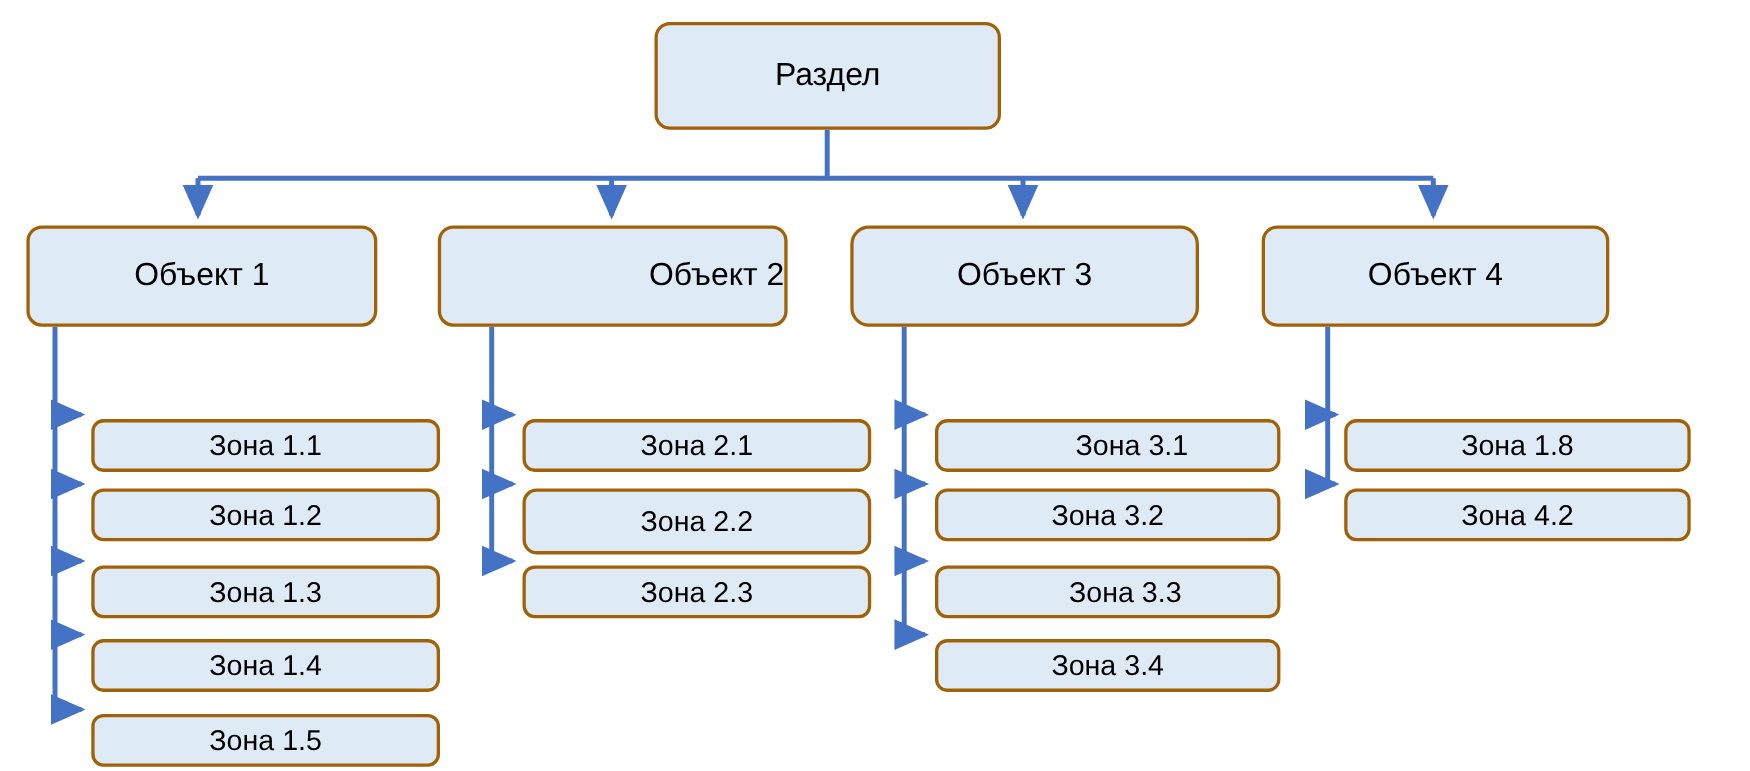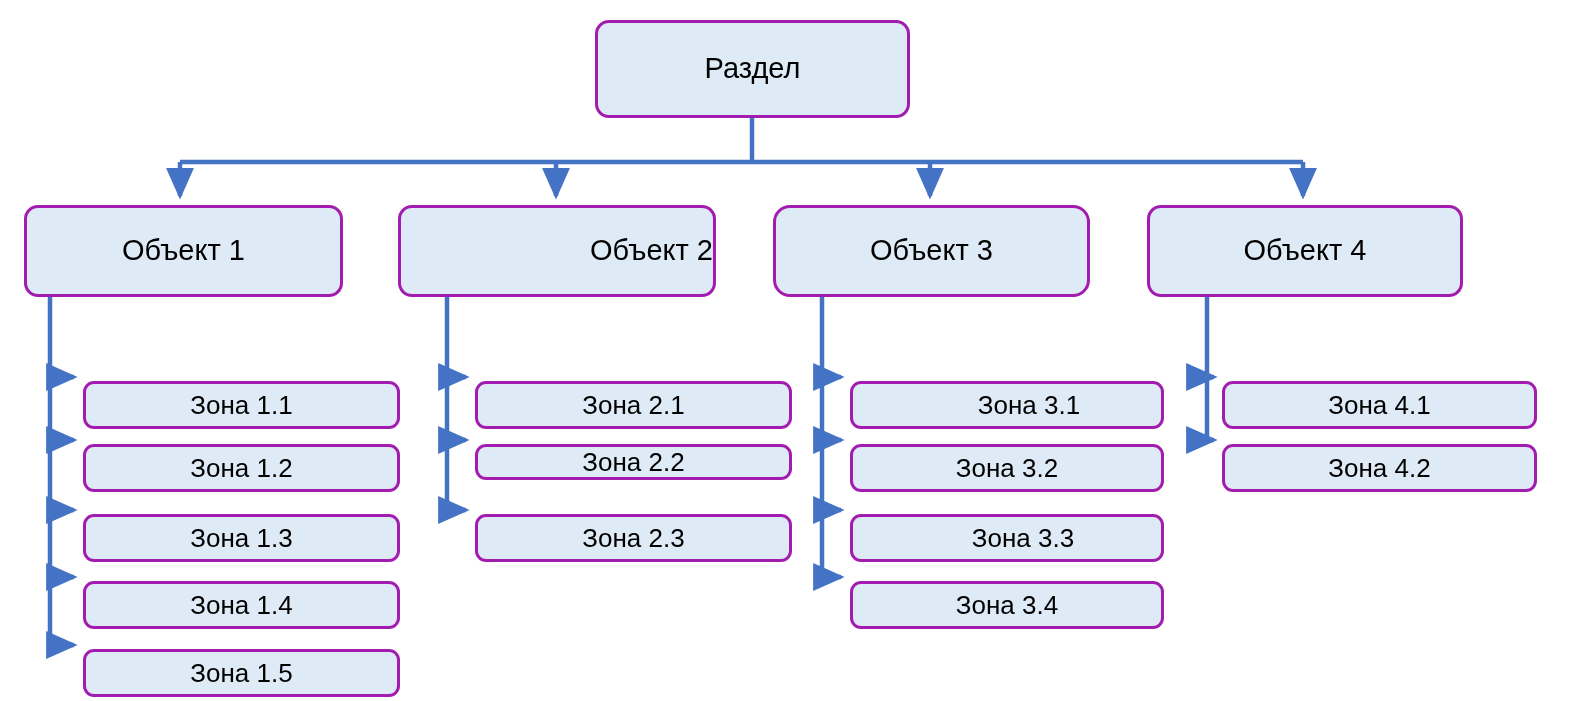--- a/index.html
+++ b/index.html
@@ -23,21 +23,21 @@
     left: 0;
     top: 0;
     width: 1591px;
     height: 701px;
     pointer-events: none;
   }
   .node {
     position: absolute;
     box-sizing: border-box;
     background: #DEEAF6;
-    border: 3px solid #a21caf;
+    border: 3px solid #a16207;
     border-radius: 12px;
     display: flex;
     align-items: center;
     justify-content: center;
     color: #000000;
     text-align: center;
     line-height: 1.1;
     white-space: nowrap;
   }
   .node.root {
@@ -130,40 +130,40 @@
   <div class="node zone" style="left:83px; top:553px; width:317px; height:48px;">
     <span>Зона 1.4</span>
   </div>
   <div class="node zone" style="left:83px; top:621px; width:317px; height:48px;">
     <span>Зона 1.5</span>
   </div>
 
   <div class="node zone" style="left:475px; top:353px; width:317px; height:48px;">
     <span>Зона 2.1</span>
   </div>
-  <div class="node zone" style="left:475px; top:416px; width:317px; height:36px;">
+  <div class="node zone" style="left:475px; top:416px; width:317px; height:60px;border-radius:13px;">
     <span>Зона 2.2</span>
   </div>
   <div class="node zone" style="left:475px; top:486px; width:317px; height:48px;">
     <span>Зона 2.3</span>
   </div>
 
   <div class="node zone" style="left:850px; top:353px; width:314px; height:48px;padding-left:44px;">
     <span>Зона 3.1</span>
   </div>
   <div class="node zone" style="left:850px; top:416px; width:314px; height:48px;">
     <span>Зона 3.2</span>
   </div>
   <div class="node zone" style="left:850px; top:486px; width:314px; height:48px;padding-left:32px;">
     <span>Зона 3.3</span>
   </div>
   <div class="node zone" style="left:850px; top:553px; width:314px; height:48px;">
     <span>Зона 3.4</span>
   </div>
 
   <div class="node zone" style="left:1222px; top:353px; width:315px; height:48px;">
-    <span>Зона 4.1</span>
+    <span>Зона 1.8</span>
   </div>
   <div class="node zone" style="left:1222px; top:416px; width:315px; height:48px;">
     <span>Зона 4.2</span>
   </div>
 
 </div>
 
 </body></html>

